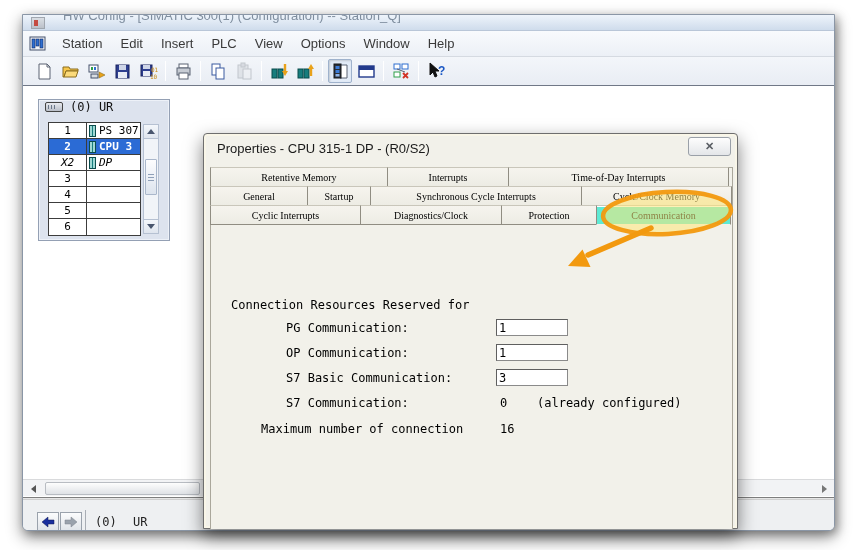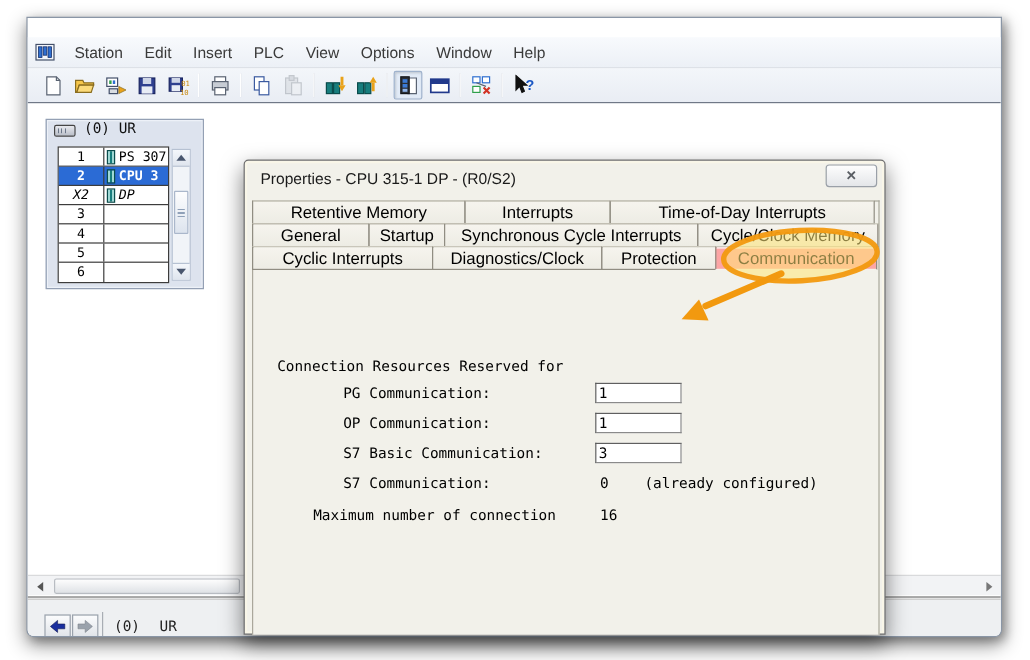--- a/index.html
+++ b/index.html
@@ -37,21 +37,21 @@
   .tbtn.disabled { opacity:.45; }
   .tsep { width:1px; height:20px; background:#c2c8d2; border-right:1px solid #fff; margin:0 4px; }
 
   .client { position:absolute; left:0; top:70px; right:0; height:394px;
             background:#fff; border-top:1px solid #707887; }
 
   
   .rackpanel { position:absolute; left:15px; top:13px; width:132px; height:142px;
                background:#dde3ee; border:1px solid #94a0b4;
                box-shadow:inset 0 0 0 1px #edf1f8; }
-  .rackhdr { position:absolute; left:6px; top:0; display:flex; align-items:flex-end; }
+  .rackhdr { position:absolute; left:6px; top:0; display:flex; align-items:center; }
   .rackhdr .rklabel { font-family:"DejaVu Sans Mono", monospace; font-size:12px; color:#111; margin-left:7px; }
   .rackico { width:18px; height:10px; background:linear-gradient(#e7e9ee,#b9bec8);
              border:1px solid #444; border-radius:2px; position:relative; }
   .rackico:before { content:""; position:absolute; left:2px; top:2px; right:7px; bottom:2px;
              background:repeating-linear-gradient(90deg,#6a7688 0 1px,transparent 1px 3px); }
   .racktable { position:absolute; left:9px; top:22px; width:93px; height:114px;
                background:#fff; border:1px solid #3c3c3c; }
   .rrow { height:16px; display:flex; border-bottom:1px solid #3c3c3c; }
   .rrow:last-child { border-bottom:none; }
   .rslot { width:38px; border-right:1px solid #3c3c3c; text-align:center;
@@ -96,38 +96,44 @@
   .dlg-title { position:absolute; left:13px; top:7px; font-size:13px; color:#1a1a1a; white-space:nowrap; }
   .dlg-close { position:absolute; left:484px; top:3px; width:43px; height:19px;
                background:linear-gradient(#fdfdfd,#e4e6e9); border:1px solid #9aa0a8; border-radius:3px;
                display:flex; align-items:center; justify-content:center;
                font-size:11px; color:#5a5e64; font-weight:bold; }
   .tabframe { position:absolute; left:6px; top:33px; width:523px; height:362px;
               border:1px solid #aaa79b; border-bottom:none; background:#f2f1ea; }
   .tabrow { display:flex; height:19px; }
   .tab { border:1px solid #908d82; border-top-color:#c9c6ba; margin-left:-1px; margin-top:-1px;
          background:linear-gradient(#f6f4ee,#edece4);
-         font-family:Liberation Sans, sans-serif; font-size:14px; color:#000;
+         font-family:Liberation Serif, serif; font-size:10px; color:#000;
          display:flex; align-items:center; justify-content:center; white-space:nowrap; overflow:hidden; }
-  .tab.active { background:#fca5a5; border-bottom-color:#f4f2ec; box-shadow:inset 0 1px 0 #fff; z-index:2; }
+  .tab.active { background:#5eead4; border-bottom-color:#f4f2ec; box-shadow:inset 0 1px 0 #fff; z-index:2; }
   .dlg-lbl { position:absolute; font-family:"DejaVu Sans Mono", monospace; font-size:12px; color:#000; white-space:nowrap; }
   .dlg-input { position:absolute; width:72px; height:17px; background:#fff;
                border:1px solid #8a8a8a; border-top-color:#5f5f5f; border-left-color:#5f5f5f;
                font-family:"DejaVu Sans Mono", monospace; font-size:12px; color:#000; padding:0 2px; }
 
   
   #anno { position:absolute; left:0; top:0; width:858px; height:550px; pointer-events:none; z-index:50; }
 
   svg { display:block; }
 </style>
 </head>
 <body>
 
 <div id="appwin">
 
+  <div class="titlebar">
+    <span class="tico">
+        <i></i>
+      </span>
+    <span class="ttext">HW Config - [SIMATIC 300(1) (Configuration) -- Station_Q]</span>
+  </div>
 
   <div class="menubar">
     <span class="mwico">
       <svg width="18" height="16" viewBox="0 0 18 16">
         <rect x="1" y="1" width="15" height="13" fill="#f2f5fa" stroke="#44506a"></rect>
         <rect x="3" y="3" width="3" height="9" fill="#2f6fd0" stroke="#10265e" stroke-width="0.6"></rect>
         <rect x="7" y="3" width="3" height="7" fill="#2f6fd0" stroke="#10265e" stroke-width="0.6"></rect>
         <rect x="11" y="3" width="3" height="9" fill="#2f6fd0" stroke="#10265e" stroke-width="0.6"></rect>
       </svg>
     </span>

